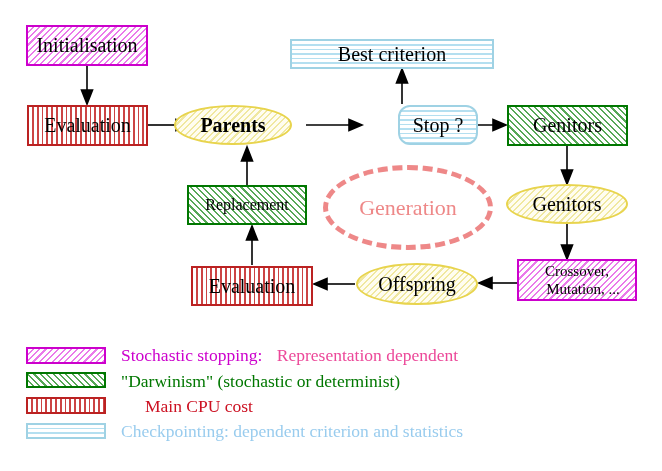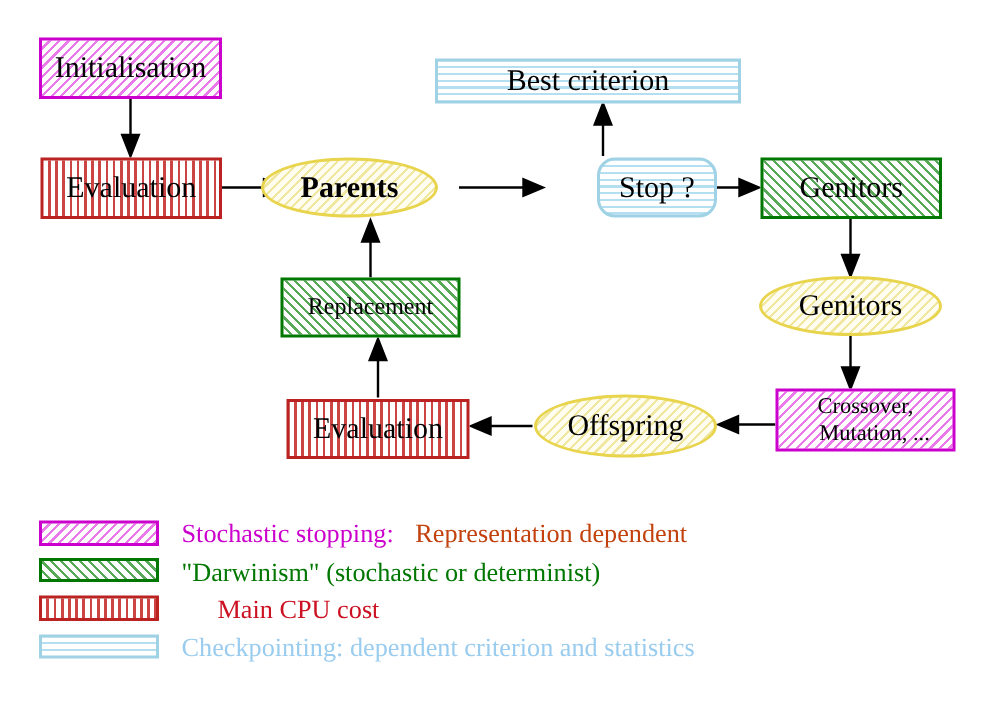--- a/index.html
+++ b/index.html
@@ -63,21 +63,21 @@
     display: flex;
     align-items: center;
     justify-content: center;
     color: #ee8888;
     font-size: 22px;
   }
   
   .legend-swatch { position: absolute; width: 80px; box-sizing: border-box; }
   .legend-label { position: absolute; left: 121px; font-size: 17.5px; line-height: 20px; white-space: nowrap; }
   .lg-magenta { color: #cc00cc; }
-  .lg-yellow  { color: #c2410c; margin-left: 10px; }
+  .lg-yellow  { color: #ec4899; margin-left: 10px; }
   .lg-green   { color: #007700; }
   .lg-red     { color: #cc1122; }
   .lg-cyan    { color: #99ccee; }
 </style>
 </head>
 <body>
 
 <div class="canvas">
 
   <svg class="arrows" viewBox="0 0 662 471" xmlns="http://www.w3.org/2000/svg">
@@ -169,20 +169,23 @@
   </div>
 
   <div class="node stripes-red" style="left:191px; top:266px; width:122px; height:40px;">
     <span>Evaluation</span>
   </div>
 
   <div class="node hatch-green" style="left:187px; top:185px; width:120px; height:40px; font-size:16px;">
     <span>Replacement</span>
   </div>
 
+  <div class="generation-ellipse" style="left:323px; top:165px; width:170px; height:85px;">
+    <span>Generation</span>
+  </div>
 
   <div>
 
     <div class="legend-swatch hatch-magenta" style="left:26px; top:347px; height:17px;"></div>
     <div class="legend-label" style="top:345px;">
       <span class="lg-magenta">Stochastic stopping:</span>
       <span class="lg-yellow">Representation dependent</span>
     </div>
 
     <div class="legend-swatch hatch-green" style="left:26px; top:372px; height:16px;"></div>

